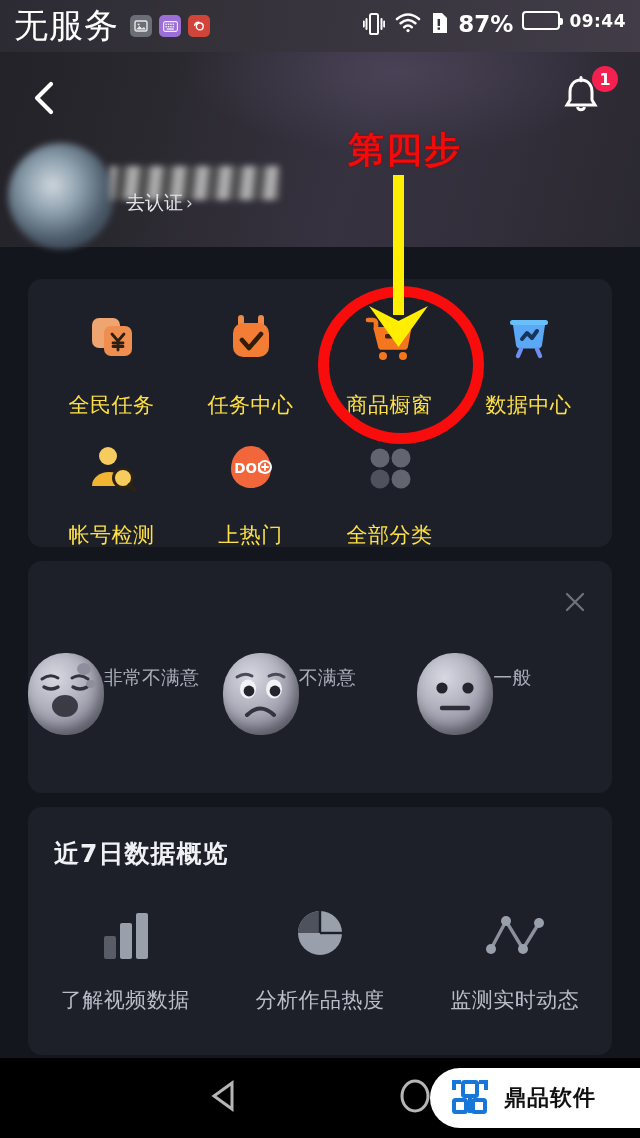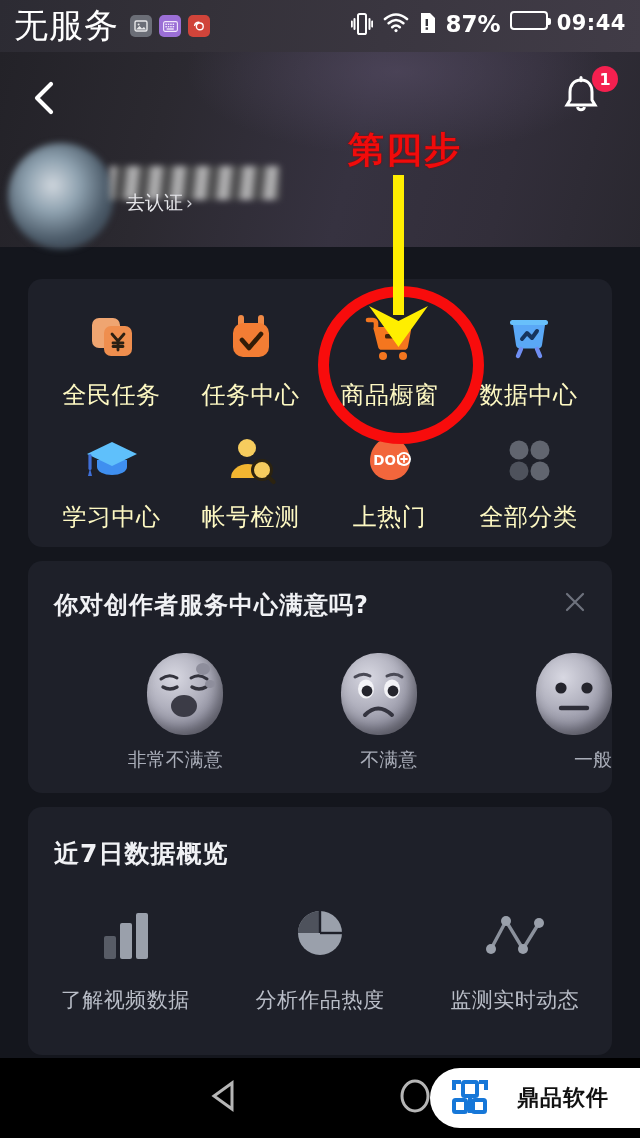--- a/index.html
+++ b/index.html
@@ -19,21 +19,21 @@
     z-index:40;
   }
   .sb-carrier{ font-size:34px; font-weight:400; letter-spacing:1px; color:#fff; }
   .sb-icons{ display:flex; gap:7px; margin-left:11px; align-items:center;}
   .sb-ic{ width:22px;height:22px;border-radius:5px;display:flex;align-items:center;justify-content:center;font-size:12px;}
   .sb-ic.img{ background:#6b6e77; }
   .sb-ic.kbd{ background:#9b6fd6; }
   .sb-ic.red{ background:#d0443a; }
   .sb-right{ margin-left:auto; display:flex; align-items:flex-start; gap:9px; }
   .sb-pct{ font-size:23px; font-weight:700; }
-  .sb-time{ font-size:21px; font-weight:600; letter-spacing:0.5px;}
+  .sb-time{ font-size:17px; font-weight:600; letter-spacing:0.5px;}
   .batt{ width:38px;height:19px;border:2.5px solid #fff;border-radius:4px;position:relative;}
   .batt:after{content:"";position:absolute;right:-5px;top:5px;width:3px;height:7px;background:#fff;border-radius:0 2px 2px 0;}
   .glyph{ display:inline-block; }
 
   
   .banner{
     position:absolute; top:52px; left:0; width:640px; height:195px;
     background:linear-gradient(105deg,#232228 0%,#2b2930 26%,#363240 55%,#322e3a 78%,#2a2830 100%);
     z-index:5;
   }
@@ -88,33 +88,33 @@
   #card-grid{ top:279px; height:268px; }
   #card-survey{ top:561px; height:232px; }
   #card-data{ top:807px; height:248px; }
 
   .grid{
     display:grid; grid-template-columns:repeat(4,1fr);
     row-gap:20px; padding:30px 14px 0 14px;
   }
   .gcell{ display:flex; flex-direction:column; align-items:center; }
   .gico{ width:58px;height:58px; display:flex;align-items:center;justify-content:center; }
-  .glabel{ margin-top:12px; font-size:24px; color:#fef9c3; letter-spacing:0.5px;}
+  .glabel{ margin-top:24px; font-size:21px; color:#fde047; letter-spacing:0.5px;}
 
   
   .survey-q{
     position:absolute; left:26px; top:28px; font-size:24px; font-weight:600; color:#f0f1f4;
     letter-spacing:1px;
   }
   .survey-x{
     position:absolute; right:22px; top:26px; width:30px;height:30px;
     display:flex;align-items:center;justify-content:center; color:#6e727d; font-size:24px;
   }
   .faces{ position:absolute; left:0; top:92px; width:584px; display:flex; }
-  .fcell{ flex:1; display:flex; flex-direction:column; align-items:flex-end; }
+  .fcell{ flex:1; display:flex; flex-direction:row; align-items:flex-start; }
   .face{
     width:76px;height:82px;border-radius:48%;
     background:radial-gradient(circle at 36% 30%, #d8d8e2 0%, #b3b3c0 38%, #8e8e9e 70%, #6a6a78 100%);
     position:relative; box-shadow:inset -5px -7px 12px rgba(0,0,0,.3);
   }
   .flabel{ margin-top:12px; font-size:19px; color:#a9adb8; }
 
   
   .dtitle{ position:absolute; left:26px; top:30px; font-size:25px; font-weight:600; color:#f0f1f4; letter-spacing:1px;}
   .drow{ position:absolute; left:0; top:96px; width:584px; display:flex; }
@@ -122,21 +122,21 @@
   .dico{ height:56px; display:flex; align-items:flex-end; justify-content:center;}
   .dlabel{ margin-top:14px; font-size:21px; color:#b9bdc7; letter-spacing:0.5px;}
 
   
   .navbar{
     position:absolute; bottom:0; left:0; width:640px; height:80px;
     background:#000; z-index:70; display:flex; align-items:center; justify-content:center; gap:150px;
   }
   .watermark{
     position:absolute; right:0; bottom:10px; height:60px; width:210px;
-    background:#fff; border-radius:30px 0 0 30px; display:flex; align-items:center; gap:25px;
+    background:#fff; border-radius:30px 0 0 30px; display:flex; align-items:center; gap:12px;
     padding-left:18px; z-index:75;
   }
   .wm-text{ font-size:22px; font-weight:700; color:#111; letter-spacing:1px; }
 </style>
 </head>
 <body>
 
 <div class="statusbar">
   <span class="sb-carrier">无服务</span>
   <span class="sb-icons">
@@ -275,31 +275,20 @@
         <svg width="52" height="52" viewBox="0 0 52 52">
           <rect x="7" y="8" width="38" height="5" rx="2.5" fill="#68c0fb"></rect>
           <path d="M10 13 h32 l-3 20 a4 4 0 0 1 -4 3.4 h-18 a4 4 0 0 1 -4 -3.4 Z" fill="#5aa8f6"></path>
           <path d="M19 27 l5 -6 l5 5 l5 -7" fill="none" stroke="#17345c" stroke-width="4" stroke-linecap="round" stroke-linejoin="round"></path>
           <path d="M18 37 l-3 7 M34 37 l3 7" stroke="#6f8ef2" stroke-width="4.4" stroke-linecap="round"></path>
         </svg>
       </span>
       <span class="glabel">数据中心</span>
     </div>
 
-    <div class="gcell">
-      <span class="gico">
-        <svg width="56" height="52" viewBox="0 0 56 52">
-          <path d="M13 26 h30 v7 a15 8 0 0 1 -30 0 Z" fill="#3f8ff0"></path>
-          <path d="M28 8 L53 20 L28 32 L3 20 Z" fill="#5fc0fb"></path>
-          <path d="M6 21.5 v13" stroke="#3f6fd8" stroke-width="3.2" stroke-linecap="round"></path>
-          <path d="M6 34 l-2 8 h4 Z" fill="#3f6fd8"></path>
-        </svg>
-      </span>
-      <span class="glabel">学习中心</span>
-    </div>
 
     <div class="gcell">
       <span class="gico">
         <svg width="52" height="52" viewBox="0 0 52 52">
           <circle cx="22" cy="14" r="9" fill="#f6cc5e"></circle>
           <path d="M6 44 a17 14 0 0 1 34 0 Z" fill="#f2b531"></path>
           <circle cx="37" cy="36" r="9.5" fill="#f6cc5e" stroke="#2c2310" stroke-width="3"></circle>
           <path d="M43.6 43 l5 5" stroke="#2c2310" stroke-width="4.2" stroke-linecap="round"></path>
         </svg>
       </span>
@@ -327,21 +316,20 @@
           <circle cx="36" cy="36" r="9.5" fill="#61656f"></circle>
         </svg>
       </span>
       <span class="glabel">全部分类</span>
     </div>
 
   </div>
 </div>
 
 <div class="card" id="card-survey">
-  <div class="survey-q">你对创作者服务中心满意吗?</div>
   <div class="survey-x">
     <svg width="22" height="22" viewBox="0 0 22 22">
         <path d="M3 3 L19 19 M19 3 L3 19" stroke="#6e727d" stroke-width="2.2" stroke-linecap="round"></path>
       </svg>
   </div>
 
   <div class="faces">
 
     <div class="fcell">
       <div class="face">

